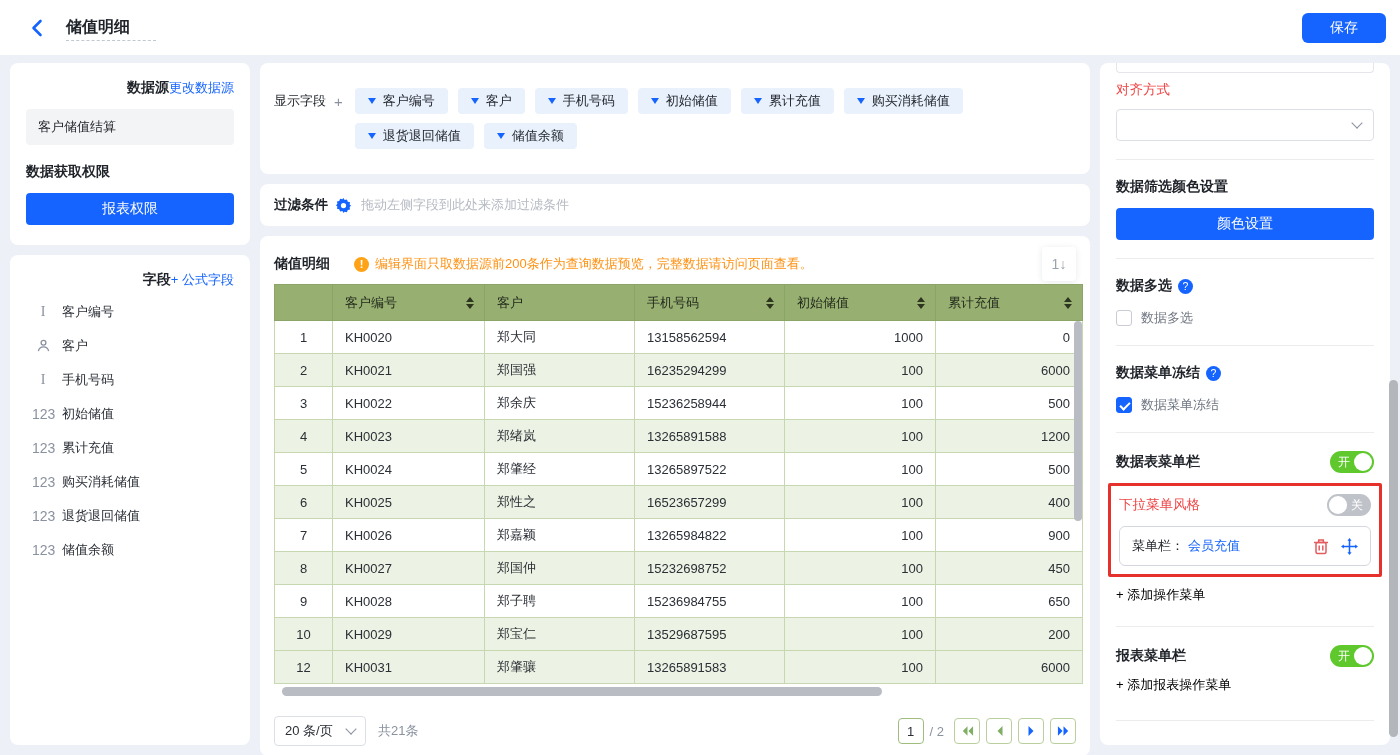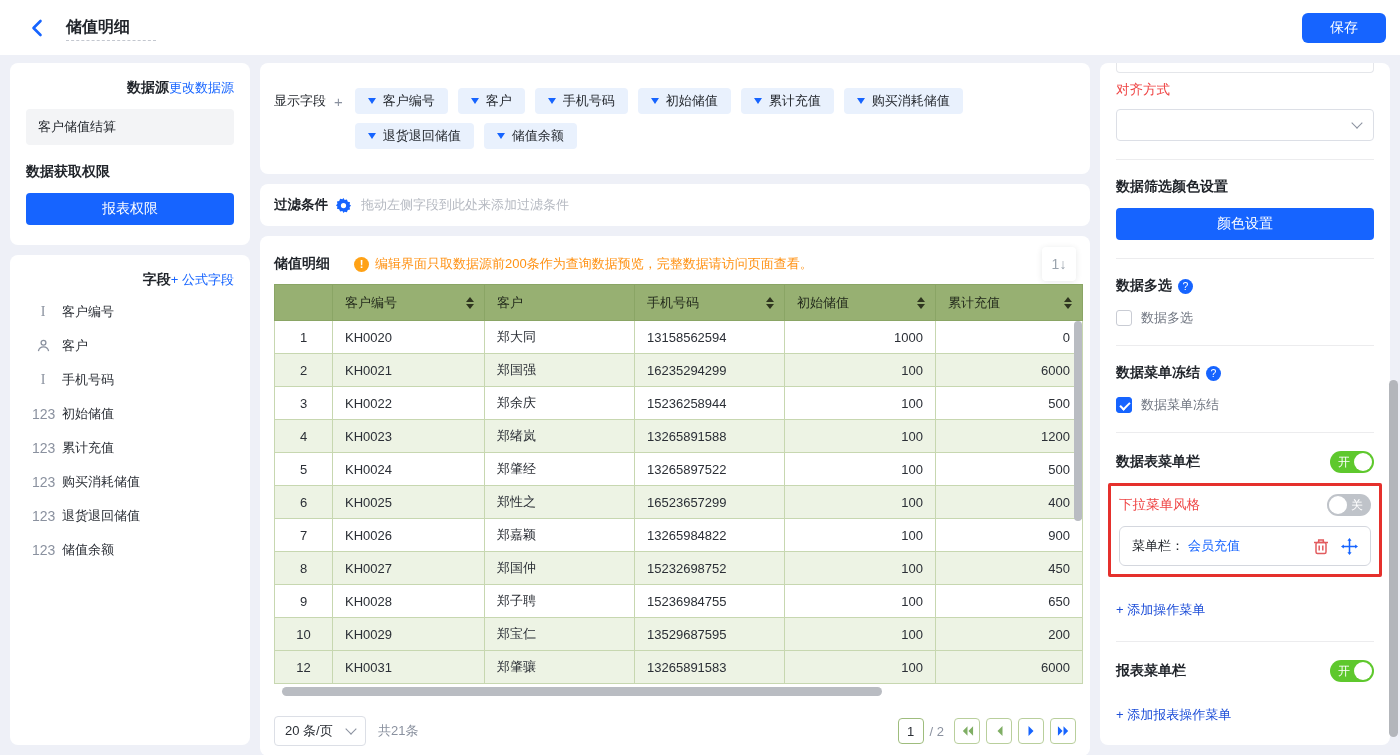--- a/index.html
+++ b/index.html
@@ -137,21 +137,21 @@
   .toggle.off .knob { left:2px; }
   .knob { position:absolute; top:2px; width:18px; height:18px; background:#fff; border-radius:50%; }
 
   .row-between { display:flex; align-items:center; justify-content:space-between; }
   .red-box { border:3px solid #e5302c; border-radius:2px; margin:10px -8px 0 -8px; padding:8px; }
   .menu-item { margin-top:10px; border:1px solid #d4d7de; border-radius:6px; height:40px; display:flex;
     align-items:center; padding:0 12px; gap:4px; }
   .menu-val { color:#1664ff; }
   .mi-icons { margin-left:auto; display:flex; align-items:center; gap:12px; }
   .icon-btn { cursor:pointer; display:flex; }
-  .add-link { display:block; margin-top:24px; color:#1d4ed8; cursor:pointer; }
+  .add-link { display:block; margin-top:9px; color:#000000; cursor:pointer; }
 
   .win-scroll { position:absolute; right:2px; top:380px; width:9px; height:357px; background:#b3b6bb;
     border-radius:5px; cursor:pointer; z-index:9; }
 </style>
 </head>
 <body>
 
 <div class="topbar">
   <div class="back-btn">
     <svg width="13" height="18" viewBox="0 0 13 18">

